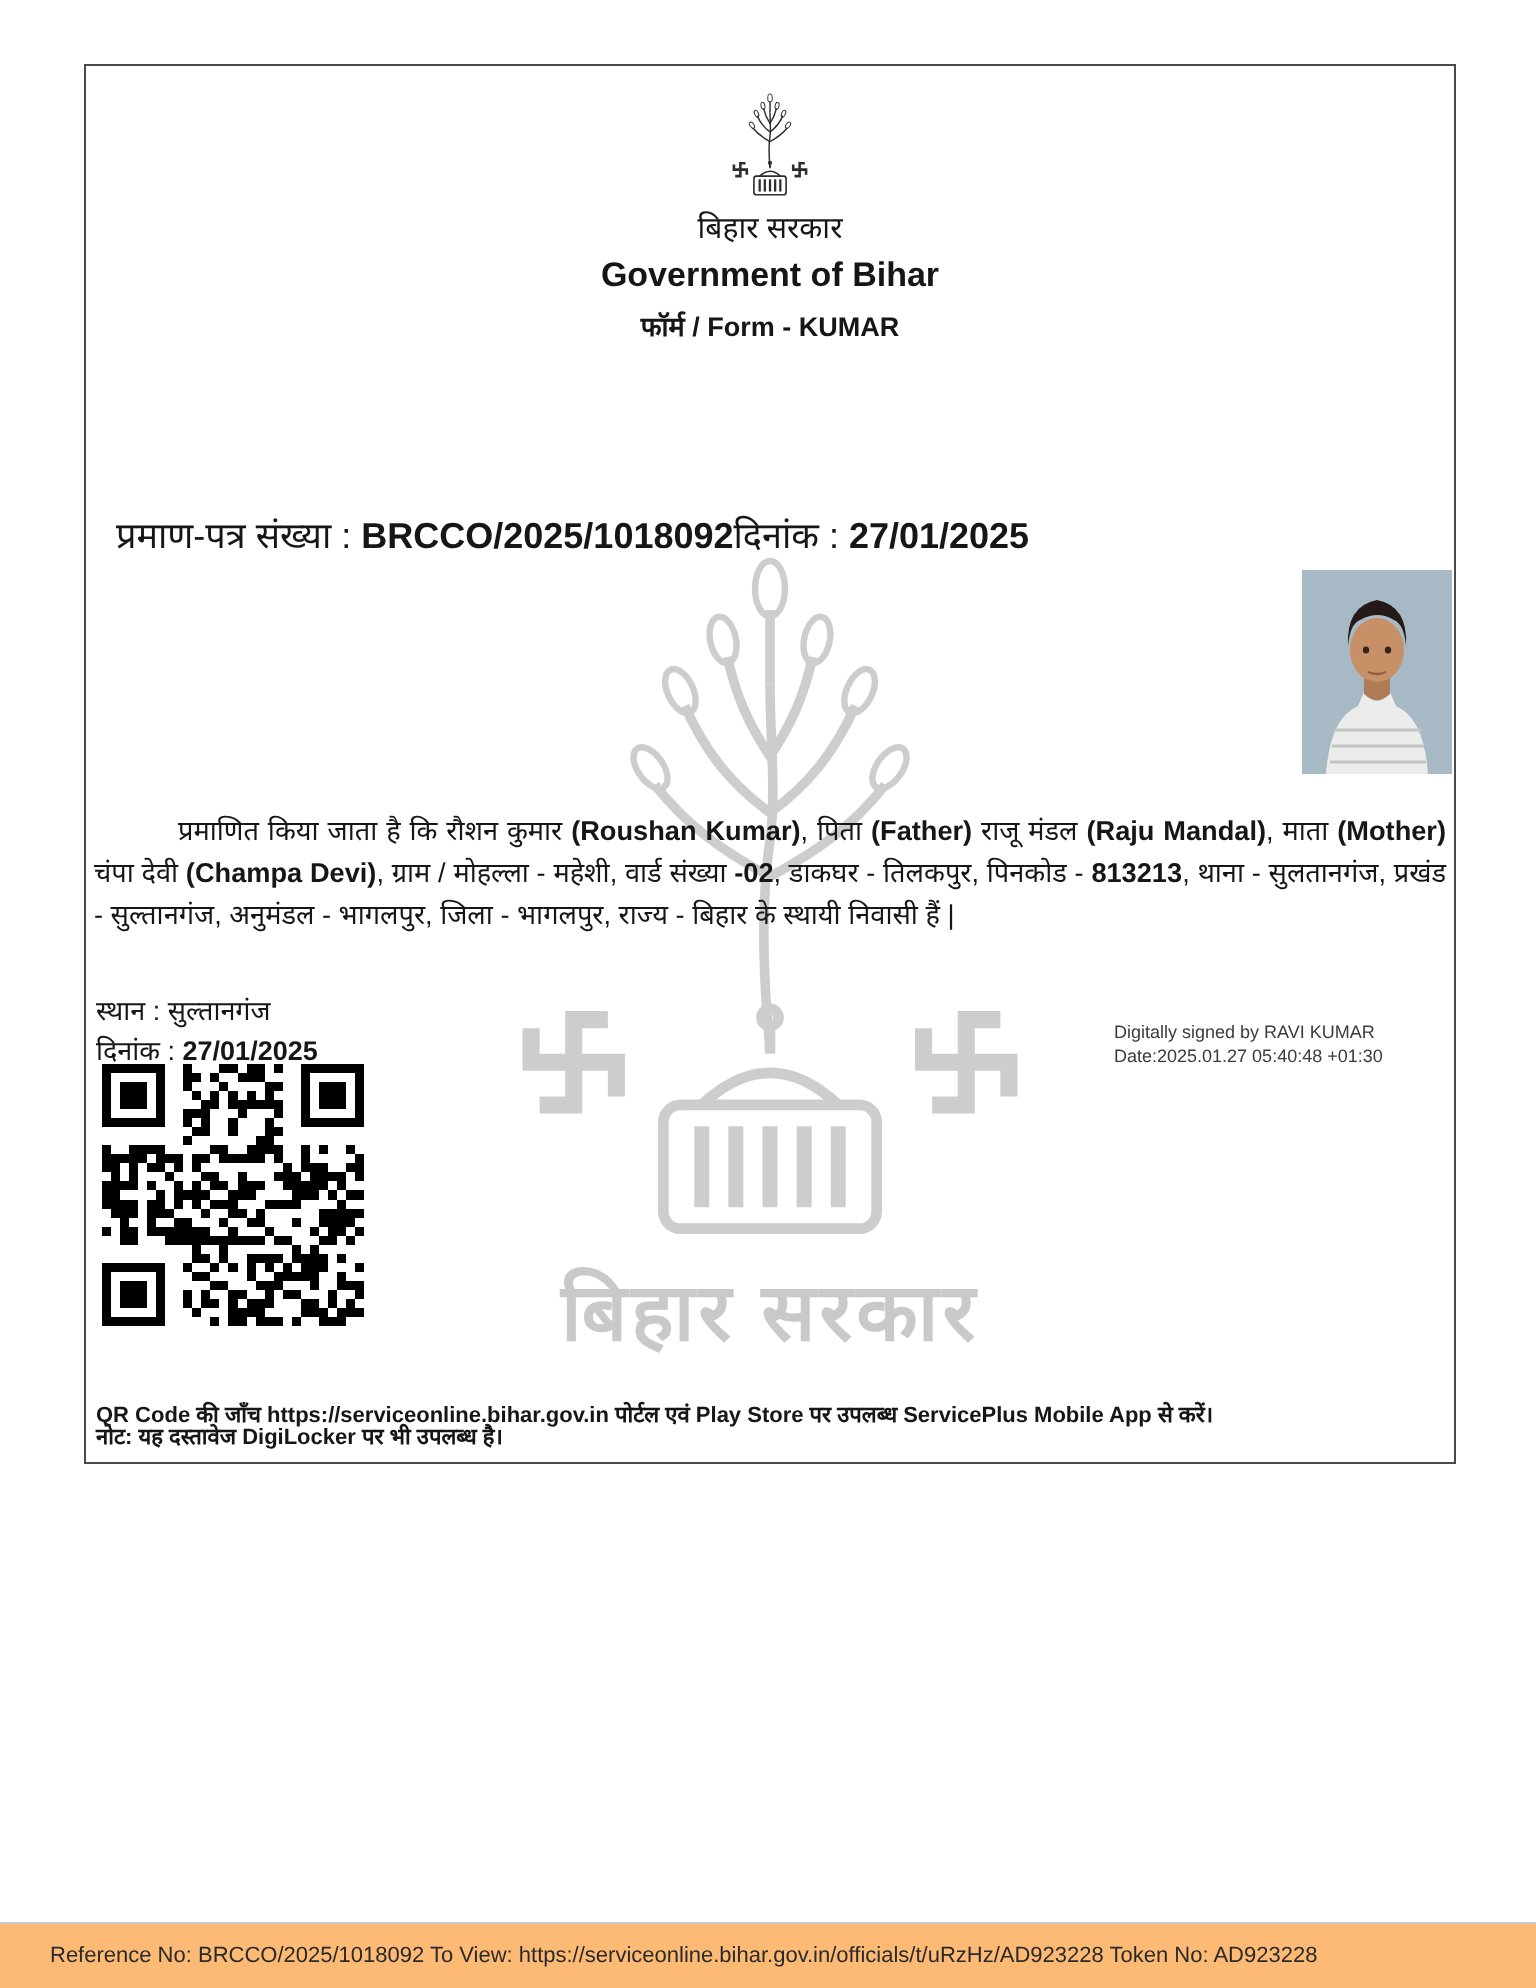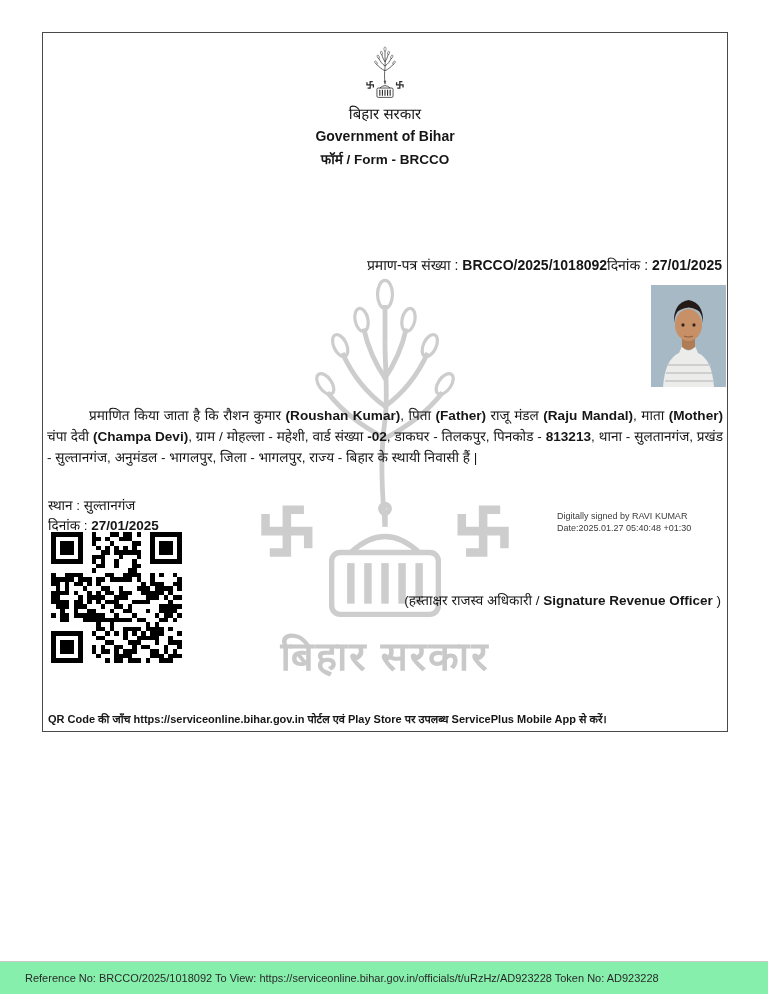--- a/index.html
+++ b/index.html
@@ -7,38 +7,38 @@
   .page{position:relative;width:768px;height:994px;background:#fff;overflow:hidden}
   .certificate{position:absolute;left:42px;top:32px;width:684px;height:698px;border:1.5px solid #4a4a4a;background:#fff}
   
   .watermark{position:absolute;left:0;right:0;top:208px;text-align:center;color:#cdcdcd;pointer-events:none}
   .watermark svg{display:block;margin:0 auto}
   .wm-text{font-size:40px;font-weight:700;color:#c9c9c9;letter-spacing:2px;margin-top:2px}
   
   .cert-header{position:absolute;top:8px;left:0;right:0;text-align:center}
   .emblem-top{display:block;margin:0 auto;color:#2d2d2d}
   .govt-hi{font-size:15px;margin-top:4px}
-  .govt-en{font-size:14px;font-weight:700;margin-top:5px}
+  .govt-en{font-size:17px;font-weight:700;margin-top:5px}
   .form-no{font-size:13.5px;font-weight:700;margin-top:6px}
   .doc-title{font-size:15px;font-weight:700;margin-top:17px}
   .district-line{font-size:13.5px;margin-top:5px}
   
-  .meta-row{position:absolute;top:222px;left:15px;right:5px;display:flex;justify-content:flex-end;font-size:14px}
+  .meta-row{position:absolute;top:222px;left:15px;right:5px;display:flex;justify-content:flex-start;font-size:18px}
   .photo{position:absolute;top:252px;right:1px;width:75px;height:102px;overflow:hidden}
   .photo svg{display:block}
   
   .body-text{position:absolute;top:372px;left:4px;right:4px;margin:0;font-size:13.6px;line-height:21px;text-align:justify;text-indent:42px}
   .place-line{position:absolute;top:463px;left:5px;font-size:13.5px}
   .date-line{position:absolute;top:483px;left:5px;font-size:13.5px}
   .qr{position:absolute;top:499px;left:8px;width:131px;height:131px;background:#fff}
   .dsig{position:absolute;top:478px;left:514px;font-size:9px;line-height:11.5px;color:#3b3b3b}
   .sig-line{position:absolute;top:558px;right:6px;font-size:13.5px;text-align:right}
   .notes{position:absolute;left:5px;bottom:6px;font-size:11px;line-height:11px;font-weight:700}
   
-  .ref-bar{position:absolute;left:0;right:0;bottom:0;height:32px;background:#86efac;border-top:1px solid #c9c9c9;display:flex;align-items:center;padding-left:25px;font-size:11px;color:#2a2a2a;white-space:nowrap}
+  .ref-bar{position:absolute;left:0;right:0;bottom:0;height:32px;background:#fdba74;border-top:1px solid #c9c9c9;display:flex;align-items:center;padding-left:25px;font-size:11px;color:#2a2a2a;white-space:nowrap}
   b{font-weight:700}
 </style>
 </head>
 <body>
 
 <div class="page">
 
   <svg width="0" height="0" style="position:absolute" aria-hidden="true">
     <defs>
       <symbol id="emblem-sym" viewBox="0 0 300 360">
@@ -96,21 +96,21 @@
         </svg>
       <div class="wm-text">बिहार सरकार</div>
     </div>
 
     <div class="cert-header">
       <svg class="emblem-top" width="50" height="58">
           <use href="#emblem-sym"></use>
         </svg>
       <div class="govt-hi">बिहार सरकार</div>
       <div class="govt-en">Government of Bihar</div>
-      <div class="form-no">फॉर्म / Form - BRCCO</div>
+      <div class="form-no">फॉर्म / Form - KUMAR</div>
     </div>
 
     <div class="meta-row">
       <div><span>प्रमाण-पत्र संख्या : </span><b>BRCCO/2025/1018092</b></div>
       <div><span>दिनांक : </span><b>27/01/2025</b></div>
     </div>
 
     <div class="photo">
       <svg viewBox="0 0 75 102" width="75" height="102">
         <rect width="75" height="102" fill="#a7b9c5"></rect>
@@ -441,24 +441,24 @@
           <rect x="0" y="22" width="7" height="7"></rect>
           <rect x="1" y="23" width="5" height="5" fill="#fff"></rect>
           <rect x="2" y="24" width="3" height="3"></rect>
         </svg></div>
 
     <div class="dsig">
       <div>Digitally signed by RAVI KUMAR</div>
       <div>Date:2025.01.27 05:40:48 +01:30</div>
     </div>
 
-    <div class="sig-line"><span>(हस्ताक्षर राजस्व अधिकारी / </span><b>Signature Revenue Officer</b><span> )</span></div>
 
     <div class="notes">
       <div>QR Code की जाँच https://serviceonline.bihar.gov.in पोर्टल एवं Play Store पर उपलब्ध ServicePlus Mobile App से करें।</div>
+      <div>नोट: यह दस्तावेज DigiLocker पर भी उपलब्ध है।</div>
     </div>
 
   </div>
 
   <div class="ref-bar">
     <span>Reference No: BRCCO/2025/1018092 To View: https://serviceonline.bihar.gov.in/officials/t/uRzHz/AD923228 Token No: AD923228</span>
   </div>
 
 </div>
 

